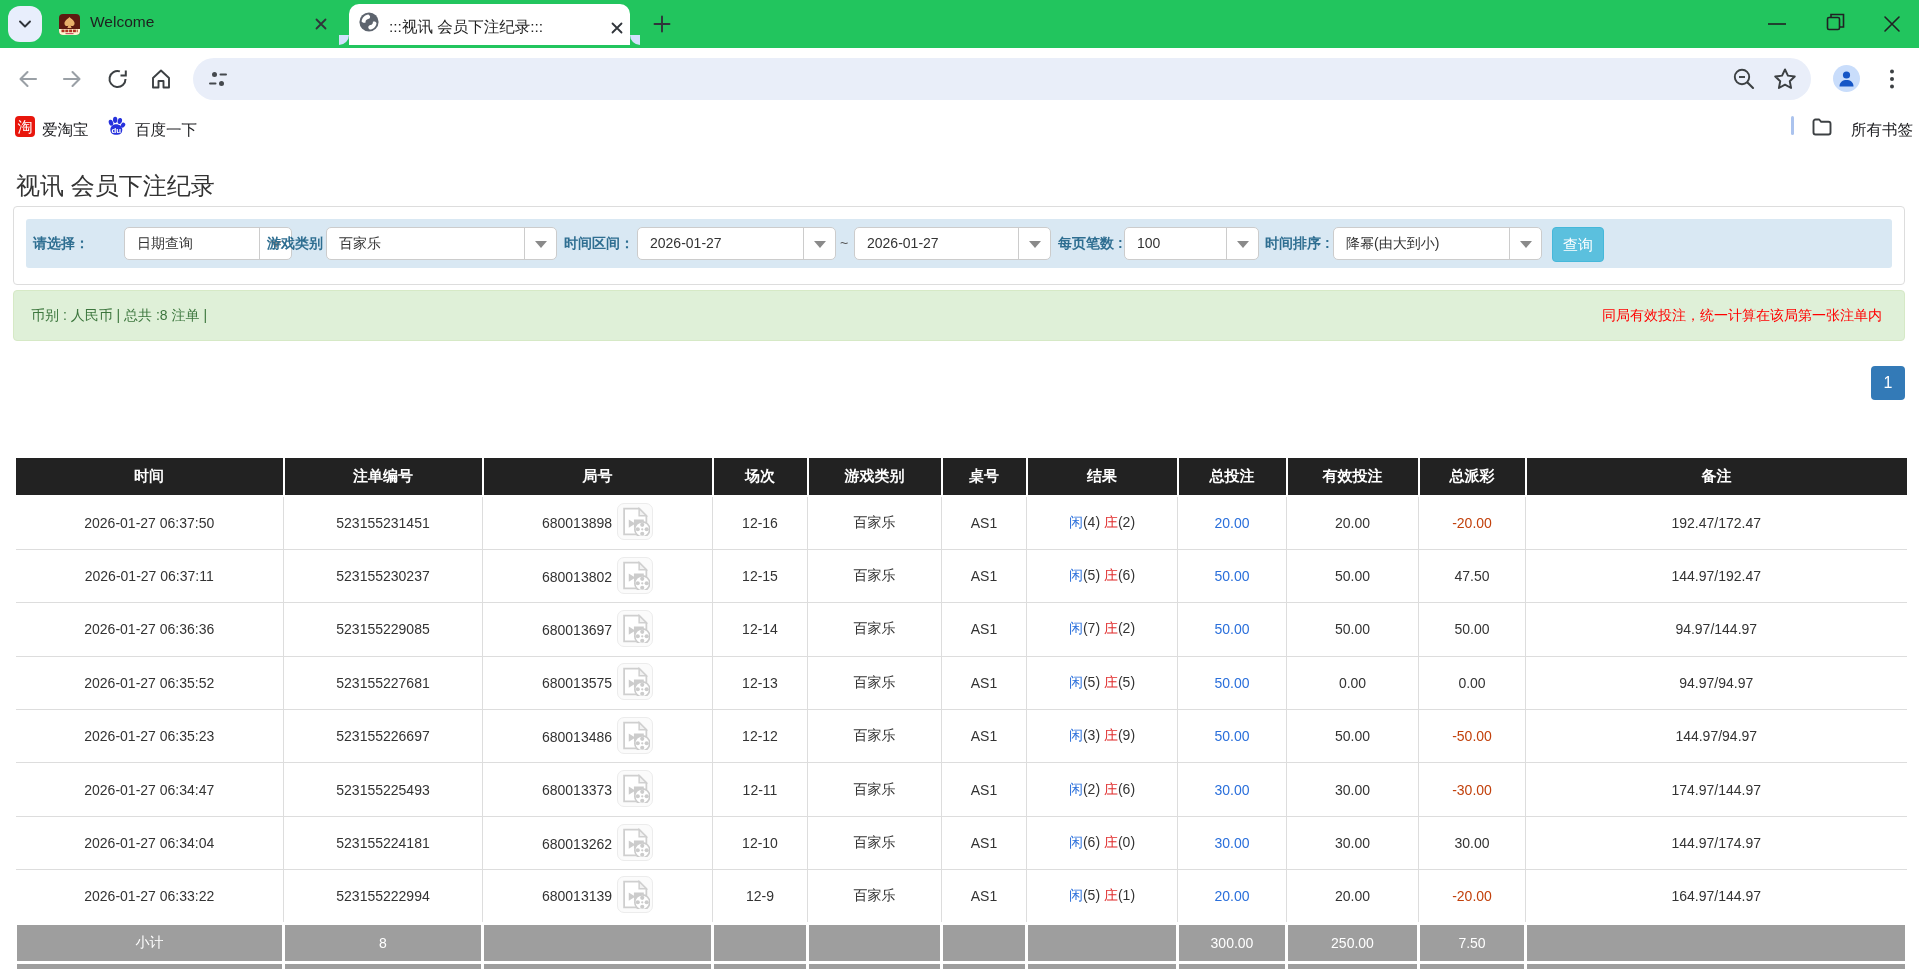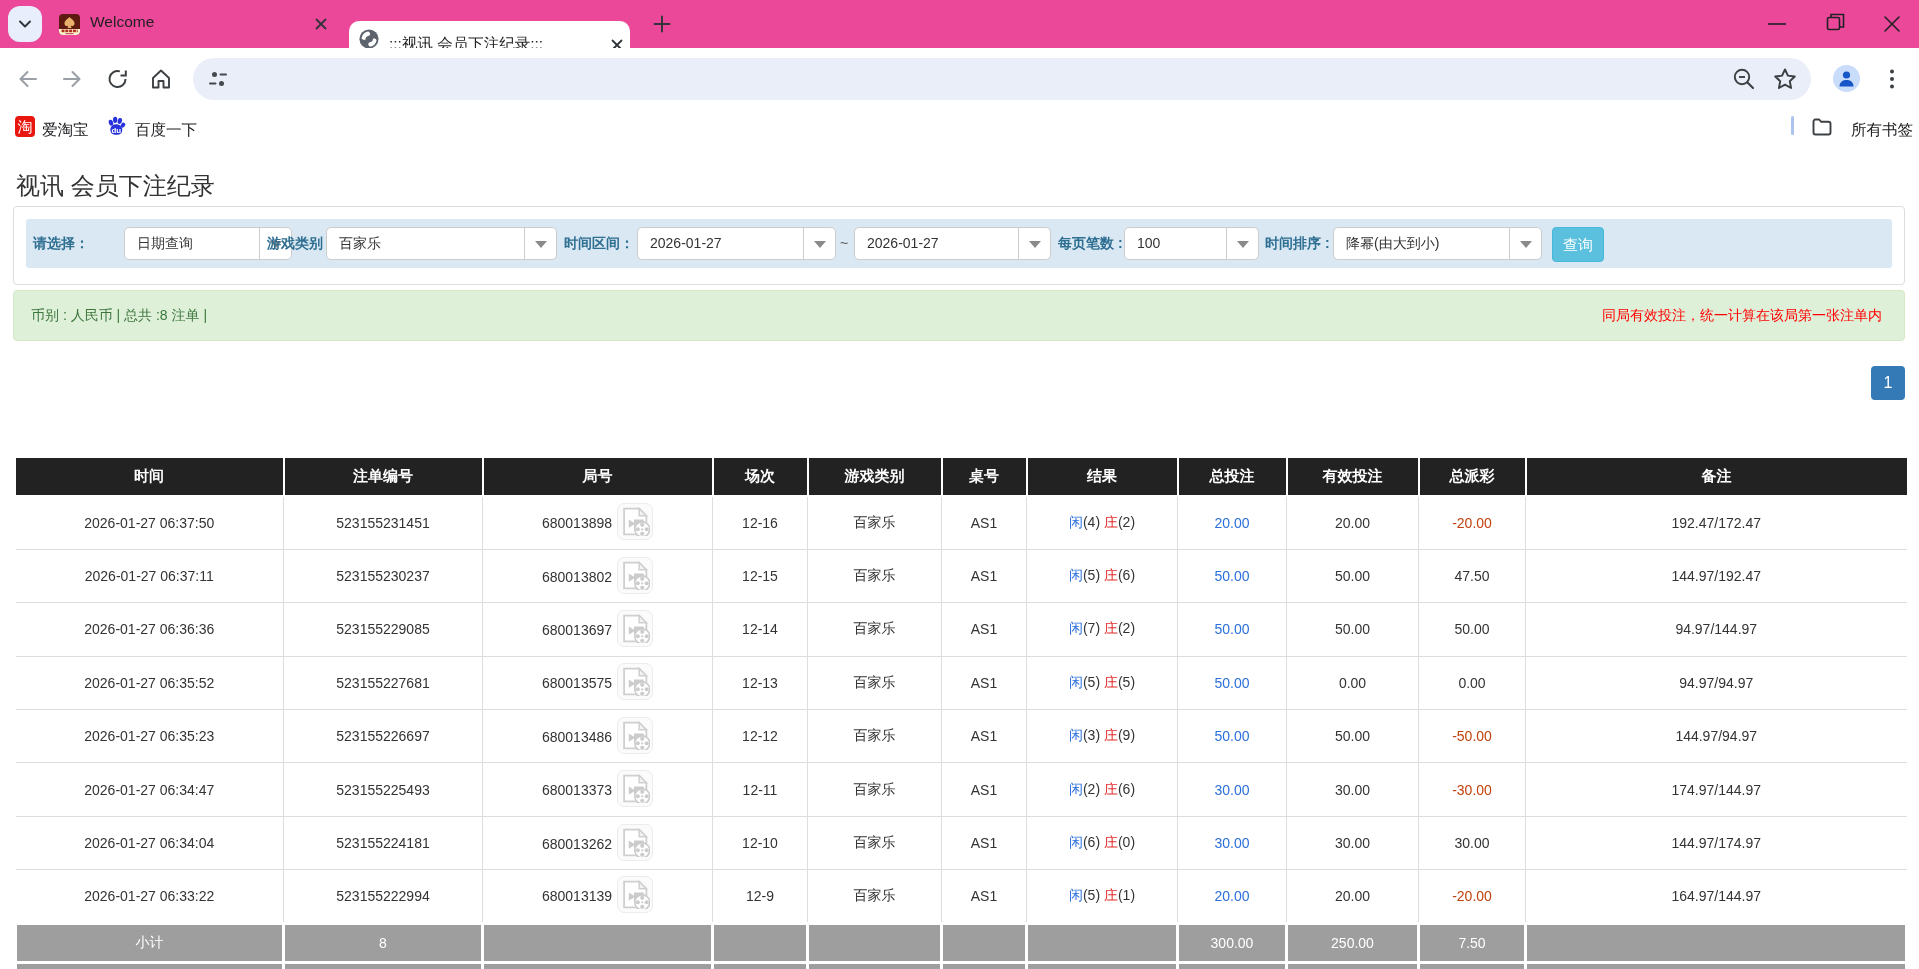--- a/index.html
+++ b/index.html
@@ -1,22 +1,22 @@
 <!DOCTYPE html>
 <html><head>
 <meta charset="utf-8">
 <style>
   * { margin:0; padding:0; box-sizing:border-box; }
   html,body { width:1919px; height:969px; background:#fff; font-family:"Liberation Sans",sans-serif; overflow:hidden; }
   #root { position:relative; width:1919px; height:969px; }
 
   
-  #tabstrip { position:absolute; left:0; top:0; width:1919px; height:48px; background:#ec4899; }
+  #tabstrip { position:absolute; left:0; top:0; width:1919px; height:48px; background:#22c55e; }
   #tabsearch { position:absolute; left:8px; top:6px; width:34px; height:36px; border-radius:12px; background:#e8eefc; }
-  .tab-active { position:absolute; left:349px; top:21px; width:281px; height:41px; background:#fff; border-radius:10px 10px 0 0; }
+  .tab-active { position:absolute; left:349px; top:4px; width:281px; height:41px; background:#fff; border-radius:10px 10px 0 0; }
   .curve { position:absolute; bottom:0; width:10px; height:10px; background:#d2e1fc; }
   .curve.l { left:-10px; border-bottom-right-radius:10px; }
   .curve.r { right:-10px; border-bottom-left-radius:10px; }
   .tabtitle { position:absolute; top:13px; font-size:15.5px; color:#1f1f1f; white-space:nowrap; }
   #welcome-title { left:90px; color:#1f1f1f; }
   .closex { position:absolute; top:14px; width:20px; height:20px; color:#444; }
 
   #toolbar { position:absolute; left:0; top:48px; width:1919px; height:62px; background:#fff; }
   #omnibox { position:absolute; left:193px; top:10px; width:1618px; height:42px; border-radius:21px; background:#e9eef9; }
   #urltext { position:absolute; left:241px; top:20px; font-size:19px; color:#202124; letter-spacing:0; white-space:nowrap; }

